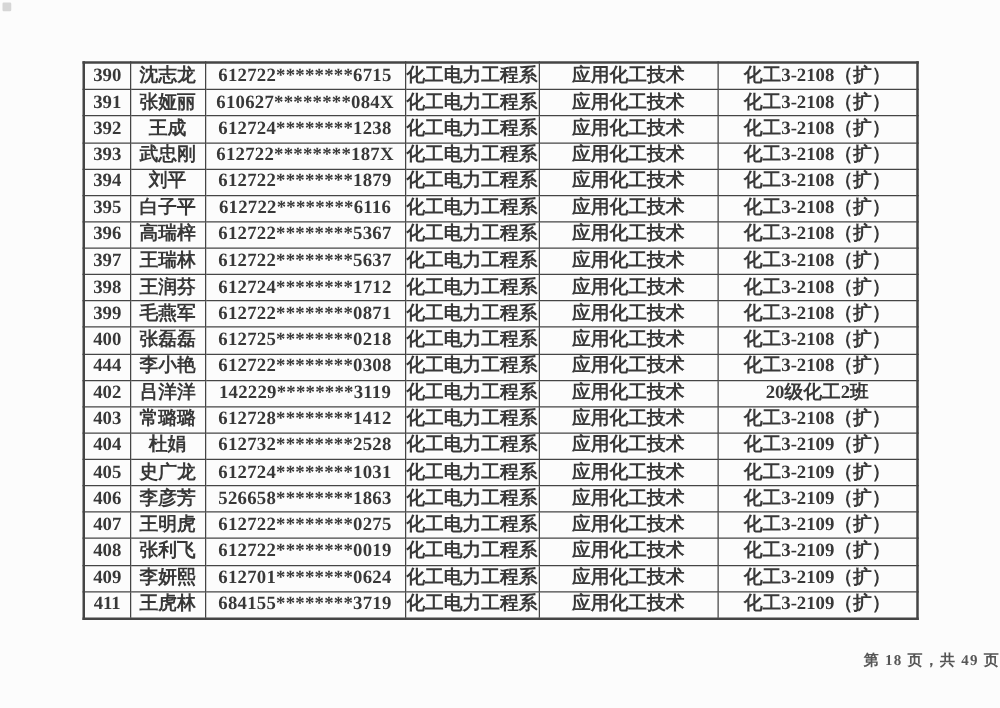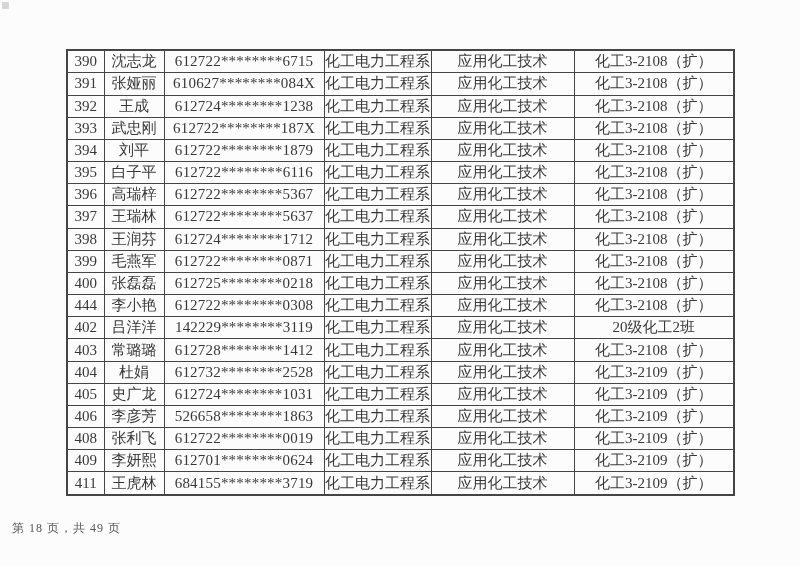--- a/index.html
+++ b/index.html
@@ -9,20 +9,21 @@
     height: 566px;
     background: var(--bg, #fcfcfc);
     font-family: "Liberation Serif", "DejaVu Serif", serif;
     overflow: hidden;
   }
   .screen {
     position: absolute;
     inset: 0;
     width: 800px;
     height: 566px;
+    font-weight: bold;
   }
   .artifact {
     position: absolute;
     left: 2px;
     top: 2px;
     width: 7px;
     height: 7px;
     background: #a9a9a9;
     opacity: 0.45;
     border-radius: 1px;
@@ -49,21 +50,21 @@
     overflow: hidden;
   }
   td.cell-no { font-size: 14.5px; }
   td.cell-id { font-size: 14.5px; letter-spacing: 0.2px; }
   td.cell-dept { font-size: 14.5px; }
   .footer {
     position: absolute;
     left: 12px;
     right: 0;
     top: 520px;
-    text-align: left;
+    text-align: right;
     font-size: 12px;
     color: var(--footer, #565656);
     letter-spacing: 1px;
   }
 </style>
 </head>
 <body>
 
 <div class="screen">
   <div class="artifact"></div>
@@ -208,20 +209,28 @@
         </tr>
         <tr>
           <td class="cell-no">406</td>
           <td class="cell-name">李彦芳</td>
           <td class="cell-id">526658********1863</td>
           <td class="cell-dept">化工电力工程系</td>
           <td class="cell-major">应用化工技术</td>
           <td class="cell-cls">化工3-2109（扩）</td>
         </tr>
         <tr>
+          <td class="cell-no">407</td>
+          <td class="cell-name">王明虎</td>
+          <td class="cell-id">612722********0275</td>
+          <td class="cell-dept">化工电力工程系</td>
+          <td class="cell-major">应用化工技术</td>
+          <td class="cell-cls">化工3-2109（扩）</td>
+        </tr>
+        <tr>
           <td class="cell-no">408</td>
           <td class="cell-name">张利飞</td>
           <td class="cell-id">612722********0019</td>
           <td class="cell-dept">化工电力工程系</td>
           <td class="cell-major">应用化工技术</td>
           <td class="cell-cls">化工3-2109（扩）</td>
         </tr>
         <tr>
           <td class="cell-no">409</td>
           <td class="cell-name">李妍熙</td>

